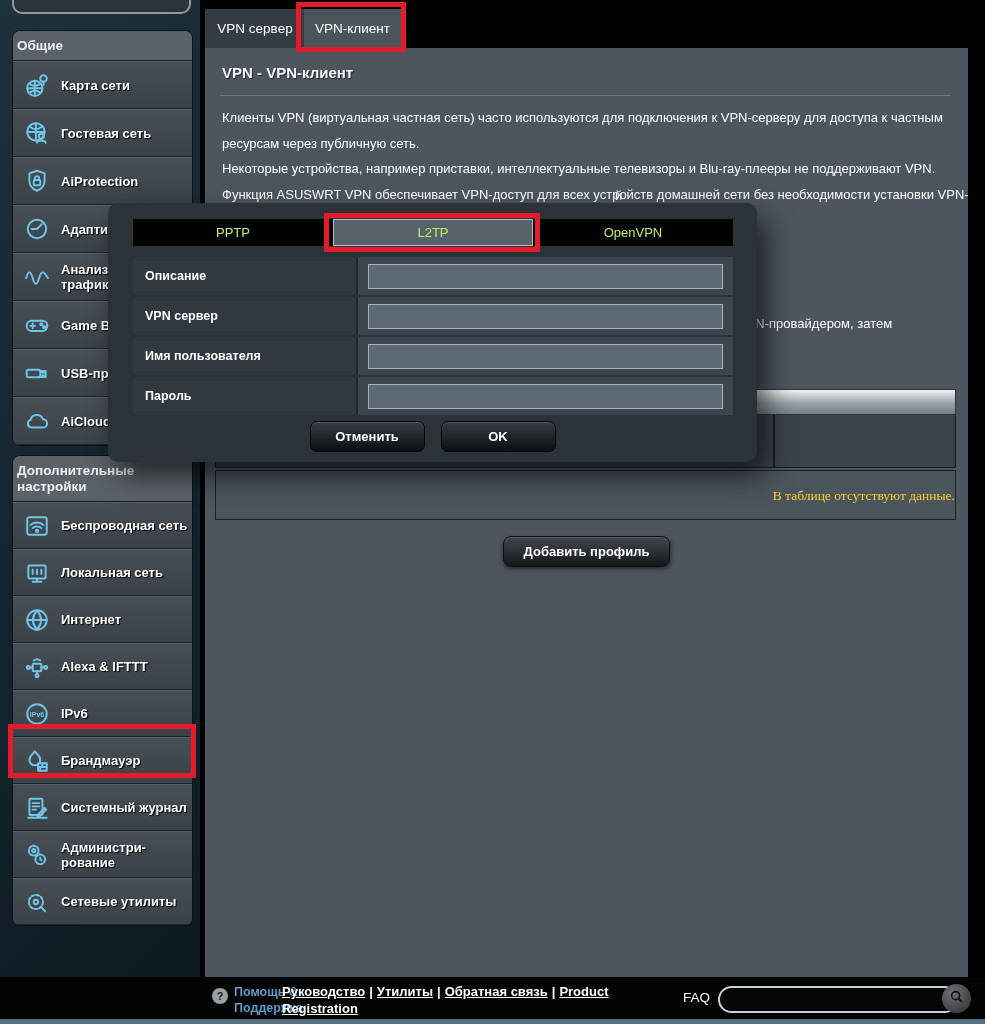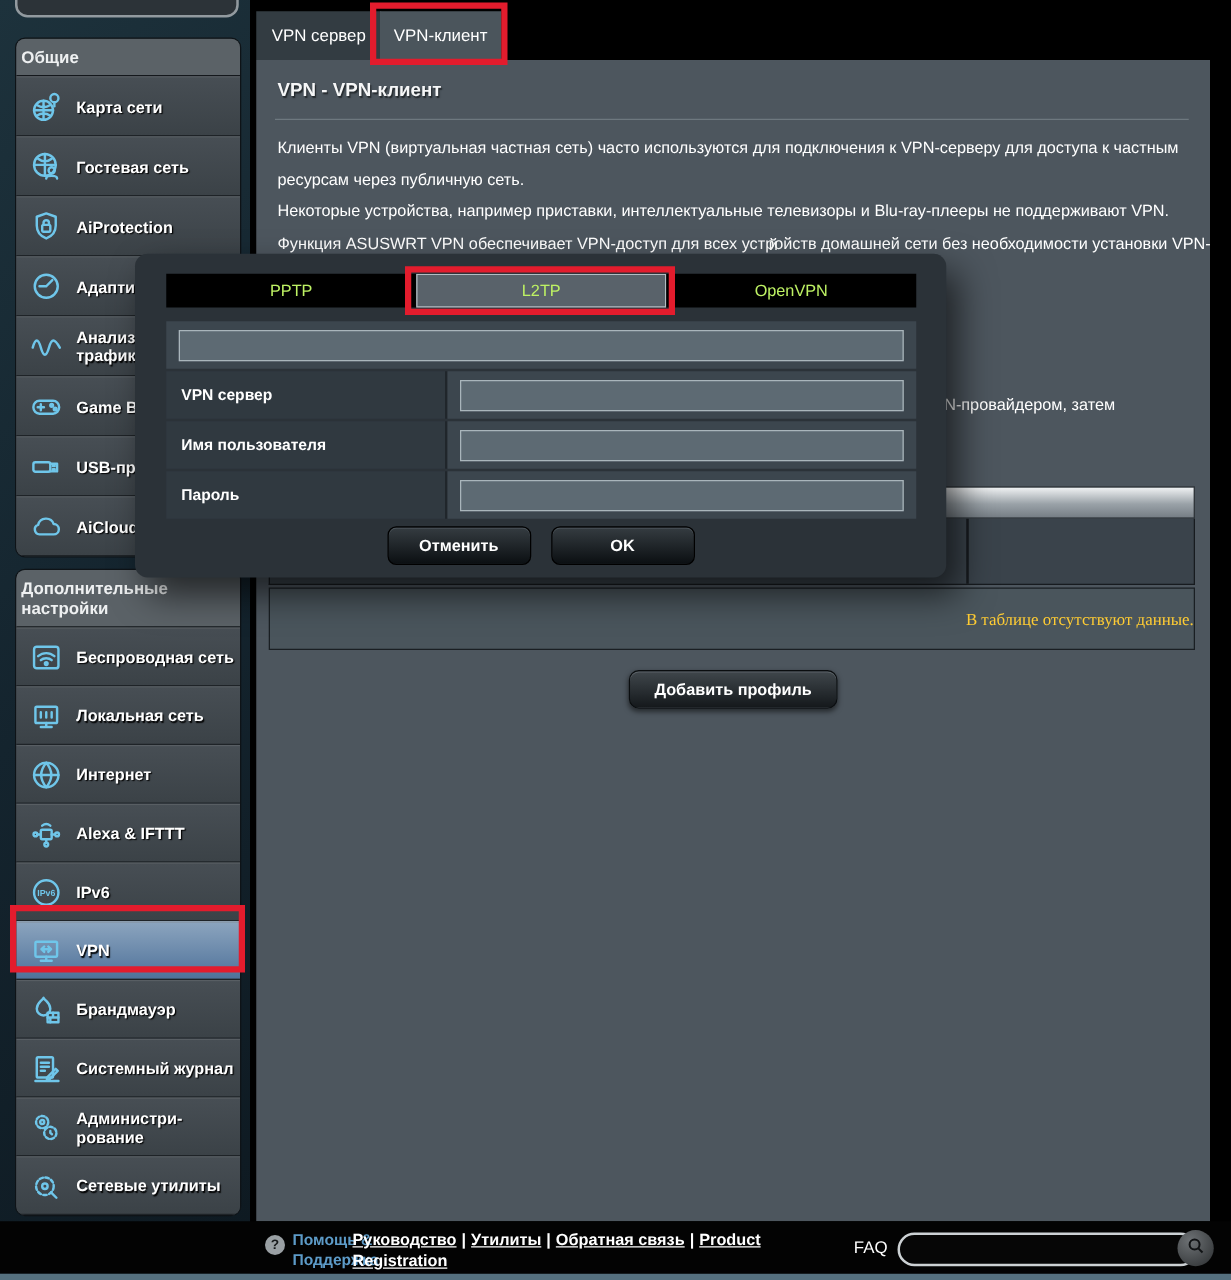--- a/index.html
+++ b/index.html
@@ -133,20 +133,21 @@
   <div class="modal">
     <div class="mtabs">
       <div class="mtab">PPTP</div>
       <div class="mtab active">L2TP</div>
       <div class="mtab">OpenVPN</div>
     </div>
     <div class="anno anno-l2tp"></div>
 
     <div class="mfields">
       <div class="mrow">
+        <div class="mlabel">Описание</div>
         <div class="mcell">
           <input type="text" value="" style="">
         </div>
       </div>
       <div class="mrow">
         <div class="mlabel">VPN сервер</div>
         <div class="mcell">
           <input type="text" value="" style="">
         </div>
       </div>
@@ -296,29 +297,20 @@
       <span class="lab">Alexa &amp; IFTTT</span>
     </div>
     <div class="it">
       <span class="ic">
           <svg width="28" height="26" viewBox="0 0 24 24">
             <circle cx="12" cy="12" r="9"></circle>
             <text x="12" y="14.5" font-size="6.5" font-weight="bold" text-anchor="middle" fill="#6fc6ea" stroke="none">IPv6</text>
           </svg>
         </span>
       <span class="lab">IPv6</span>
-    </div>
-    <div class="it active">
-      <span class="ic">
-          <svg width="28" height="26" viewBox="0 0 24 24">
-            <rect x="4" y="5" width="16" height="11" rx="1"></rect>
-            <path d="M8.5 10.5h7M8.5 10.5l2-2M8.5 10.5l2 2M15.5 10.5l-2-2M15.5 10.5l-2 2M12 16v3M8 19h8"></path>
-          </svg>
-        </span>
-      <span class="lab">VPN</span>
     </div>
     <div class="it">
       <span class="ic">
           <svg width="28" height="26" viewBox="0 0 24 24">
             <path d="M10 3c2 3 5 4 5 8a5 5 0 0 1-10 0c0-4 3-5 5-8z"></path>
             <rect x="13" y="14" width="8" height="7"></rect>
             <path d="M13 17.5h8M17 14v3.5M15 17.5V21"></path>
           </svg>
         </span>
       <span class="lab">Брандмауэр</span>

